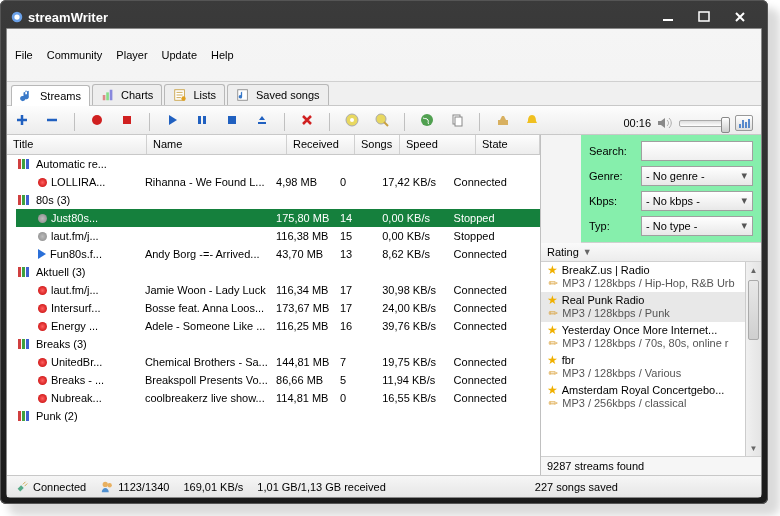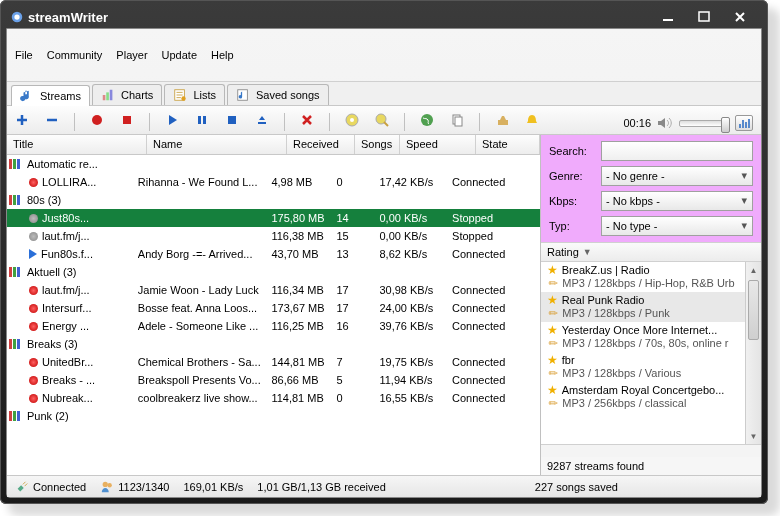--- a/index.html
+++ b/index.html
@@ -28,51 +28,51 @@
 .eqicon{width:18px;height:16px;border:1px solid #999;background:linear-gradient(#fff,#ddd);border-radius:2px;display:flex;align-items:flex-end;justify-content:center;gap:1px;padding:2px;}
 .eqicon span{width:2px;background:#5588cc;}
 .urlrow{display:flex;align-items:center;padding:3px 6px;background:linear-gradient(#f8f8f8,#ececec);border-bottom:1px solid #c8c8c8;gap:6px;}
 .urlrow input{flex:1;height:20px;border:1px solid #a8a8a8;padding:0 4px;background:#fff;}
 .content{flex:1;display:flex;overflow:hidden;}
 .left{flex:1;display:flex;flex-direction:column;border-right:1px solid #c0c0c0;background:#fff;overflow:hidden;}
 .cols{display:flex;background:linear-gradient(#fdfdfd,#ededed);border-bottom:1px solid #c8c8c8;height:20px;}
 .col{padding:3px 6px;border-right:1px solid #d0d0d0;overflow:hidden;white-space:nowrap;}
 .col.name{width:140px;} .col.title{width:140px;} .col.recv{width:68px;text-align:left;} .col.songs{width:45px;} .col.speed{width:76px;} .col.state{flex:1;}
 .tree{flex:1;overflow:auto;}
-.row{display:flex;align-items:center;height:18px;padding:0 2px;white-space:nowrap;}
+.row{display:flex;align-items:center;height:18px;padding:0 2px;white-space:nowrap;margin-left:9px;}
 .row.group{font-weight:normal;}
 .row.child{padding-left:22px;}
 .row.sel{background:#15803d;color:#fff;}
 .row .c{overflow:hidden;text-overflow:ellipsis;padding-right:4px;}
 .row .c.name{width:136px;display:flex;align-items:center;gap:4px;} 
 .row.child .c.name{width:114px;}
 .row .c.title{width:140px;} .row .c.recv{width:68px;} .row .c.songs{width:45px;} .row .c.speed{width:76px;} .row .c.state{width:90px;}
 .grpicon{width:14px;height:10px;display:inline-flex;gap:1px;margin-right:4px;align-items:center;}
 .grpicon span{width:3px;height:10px;}
 .dot{width:9px;height:9px;border-radius:50%;display:inline-block;flex-shrink:0;}
 .dot.red{background:radial-gradient(#ff6060,#c00000);}
 .dot.blue{width:0;height:0;border-left:8px solid #2a6fd8;border-top:5px solid transparent;border-bottom:5px solid transparent;border-radius:0;}
 .dot.gray{background:radial-gradient(#bbb,#888);}
 .right{width:220px;display:flex;flex-direction:column;background:#f4f4f4;}
 .rtabs{display:flex;background:linear-gradient(#fafafa,#e8e8e8);padding:2px 2px 0 2px;border-bottom:1px solid #c0c0c0;}
 .rtab{padding:3px 10px;border:1px solid #b0b0b0;border-bottom:none;margin-right:-1px;background:#e6e6e6;cursor:pointer;border-radius:2px 2px 0 0;}
 .rtab.active{background:#fff;position:relative;top:1px;}
-.filters{padding:6px 8px;display:grid;grid-template-columns:46px 1fr;gap:5px 6px;align-items:center;background:#f0abfc;border-bottom:1px solid #d0d0d0;}
+.filters{padding:6px 8px;display:grid;grid-template-columns:46px 1fr;gap:5px 6px;align-items:center;background:#86efac;border-bottom:1px solid #d0d0d0;margin-left:40px;}
 .filters input,.filters select{height:20px;border:1px solid #a0a0a0;background:linear-gradient(#fff,#efefef);padding:0 4px;width:100%;}
 .filters select{appearance:none;background:linear-gradient(#fff,#e8e8e8);}
 .rathdr{display:flex;align-items:center;gap:4px;padding:3px 6px;background:linear-gradient(#fafafa,#ececec);border-bottom:1px solid #d0d0d0;}
 .rathdr .tri{font-size:9px;color:#666;}
 .rlist{flex:1;overflow:auto;background:#fff;border-bottom:1px solid #d0d0d0;}
 .ritem{padding:2px 4px 2px 6px;line-height:13px;border-bottom: none;}
 .ritem.sel{background:#e8e8e8;}
 .ritem .t1{display:flex;align-items:center;gap:4px;white-space:nowrap;overflow:hidden;}
 .ritem .t2{display:flex;align-items:center;gap:4px;color:#555;white-space:nowrap;overflow:hidden;padding-left:2px;}
 .star{color:#f0b000;font-size:12px;}
 .pen{color:#d89a2a;font-size:11px;transform:rotate(-45deg);display:inline-block;}
-.found{padding:3px 6px;background:#f6f6f6;margin-top:12px;}
+.found{padding:3px 6px;background:#f6f6f6;}
 .status{height:22px;display:flex;align-items:center;gap:14px;padding:0 8px;background:linear-gradient(#f6f6f6,#e6e6e6);border-top:1px solid #c8c8c8;}
 .status .sitem{display:flex;align-items:center;gap:4px;}
 .sicon{width:14px;height:14px;display:inline-block;}
 .scrolly{position:absolute;right:0;top:0;bottom:0;width:16px;background:linear-gradient(90deg,#f0f0f0,#e4e4e4);border-left:1px solid #ccc;}
 .scrolly .thumb{position:absolute;left:2px;right:2px;top:18px;height:60px;background:linear-gradient(#e8e8e8,#cfcfcf);border:1px solid #aaa;border-radius:2px;}
 .scrolly .arr{position:absolute;left:0;right:0;height:16px;display:flex;align-items:center;justify-content:center;font-size:8px;color:#666;}
 .scrolly .arr.up{top:0;} .scrolly .arr.dn{bottom:0;}
 .rlist{position:relative;padding-right:16px;}
 .selwrap{position:relative;display:inline-block;width:100%;}
 .selwrap::after{content:'▾';position:absolute;right:6px;top:3px;color:#555;pointer-events:none;}

